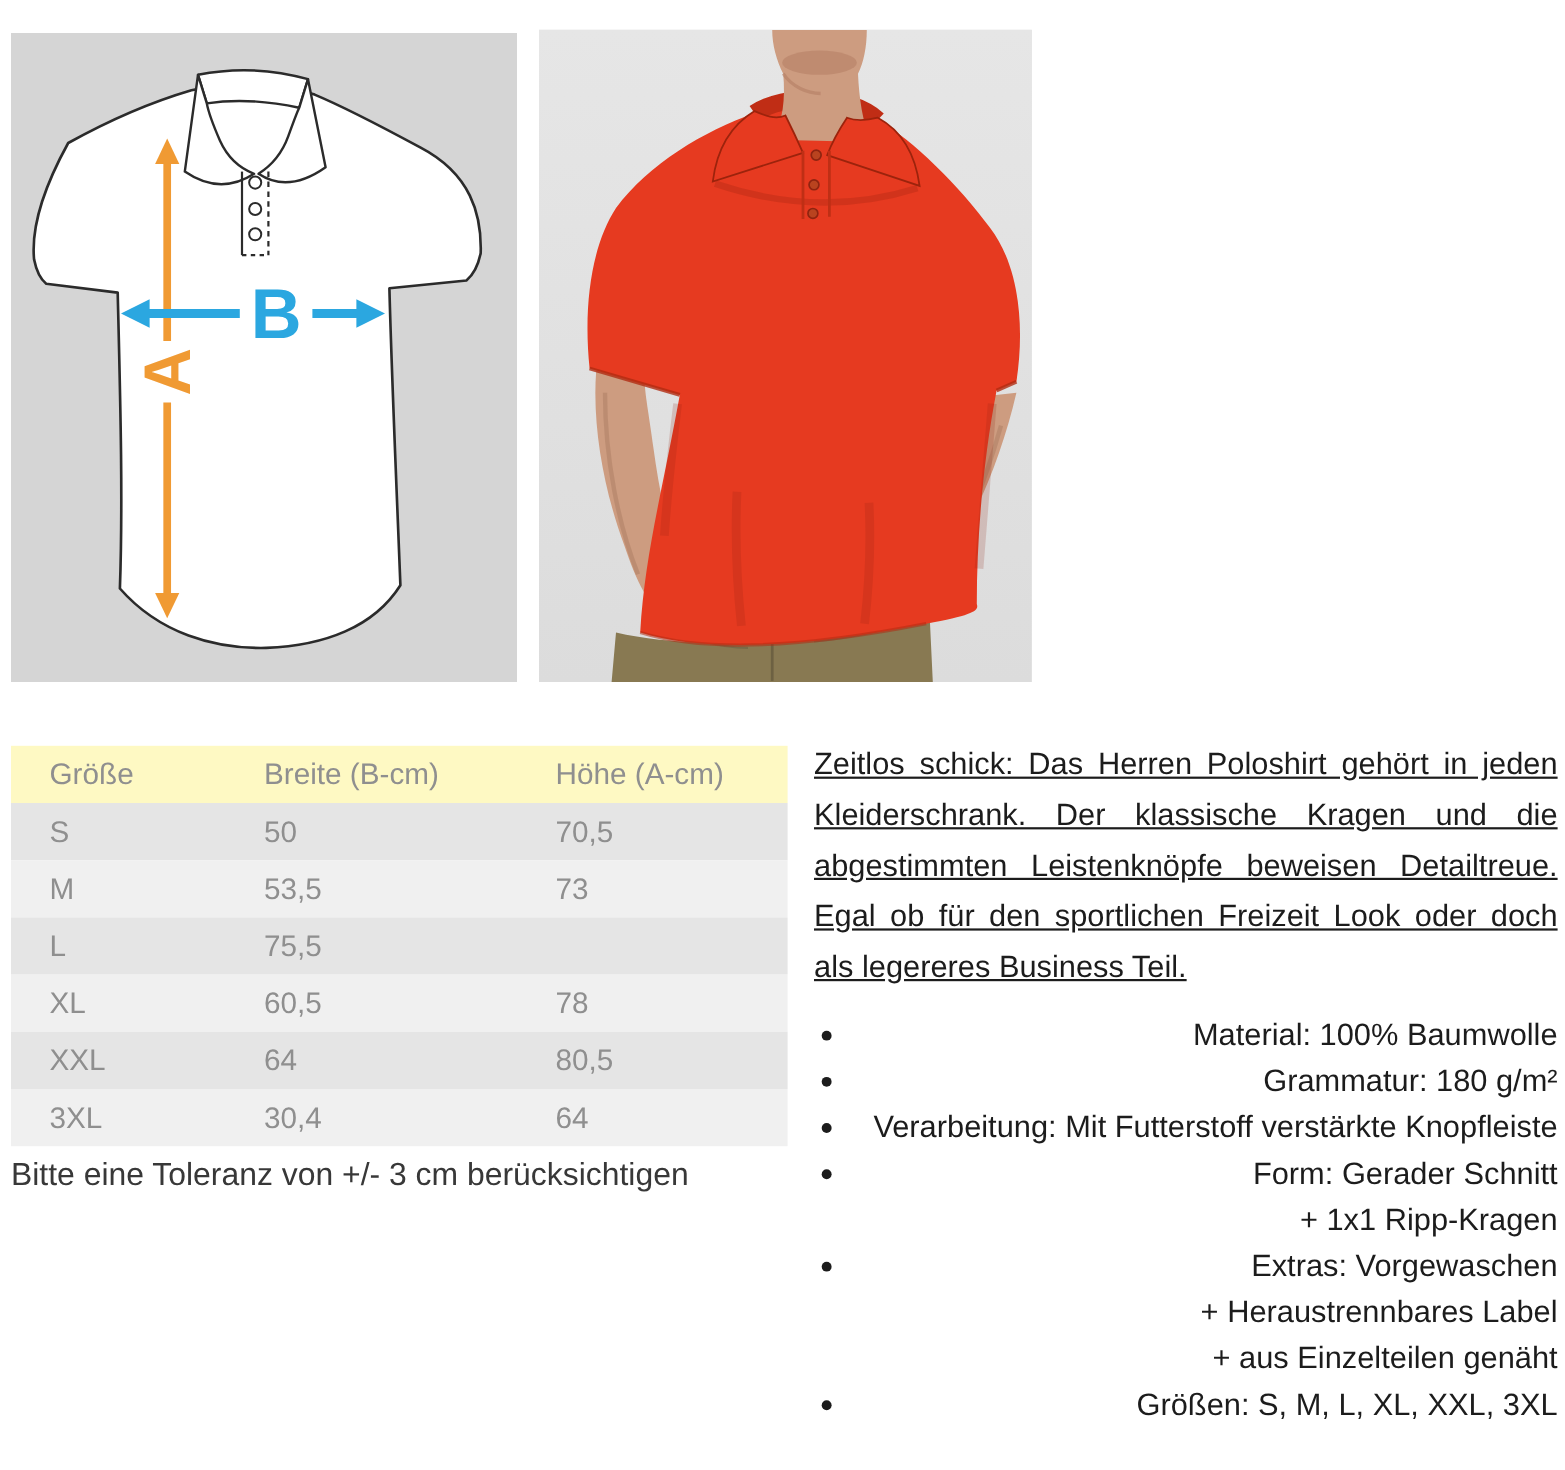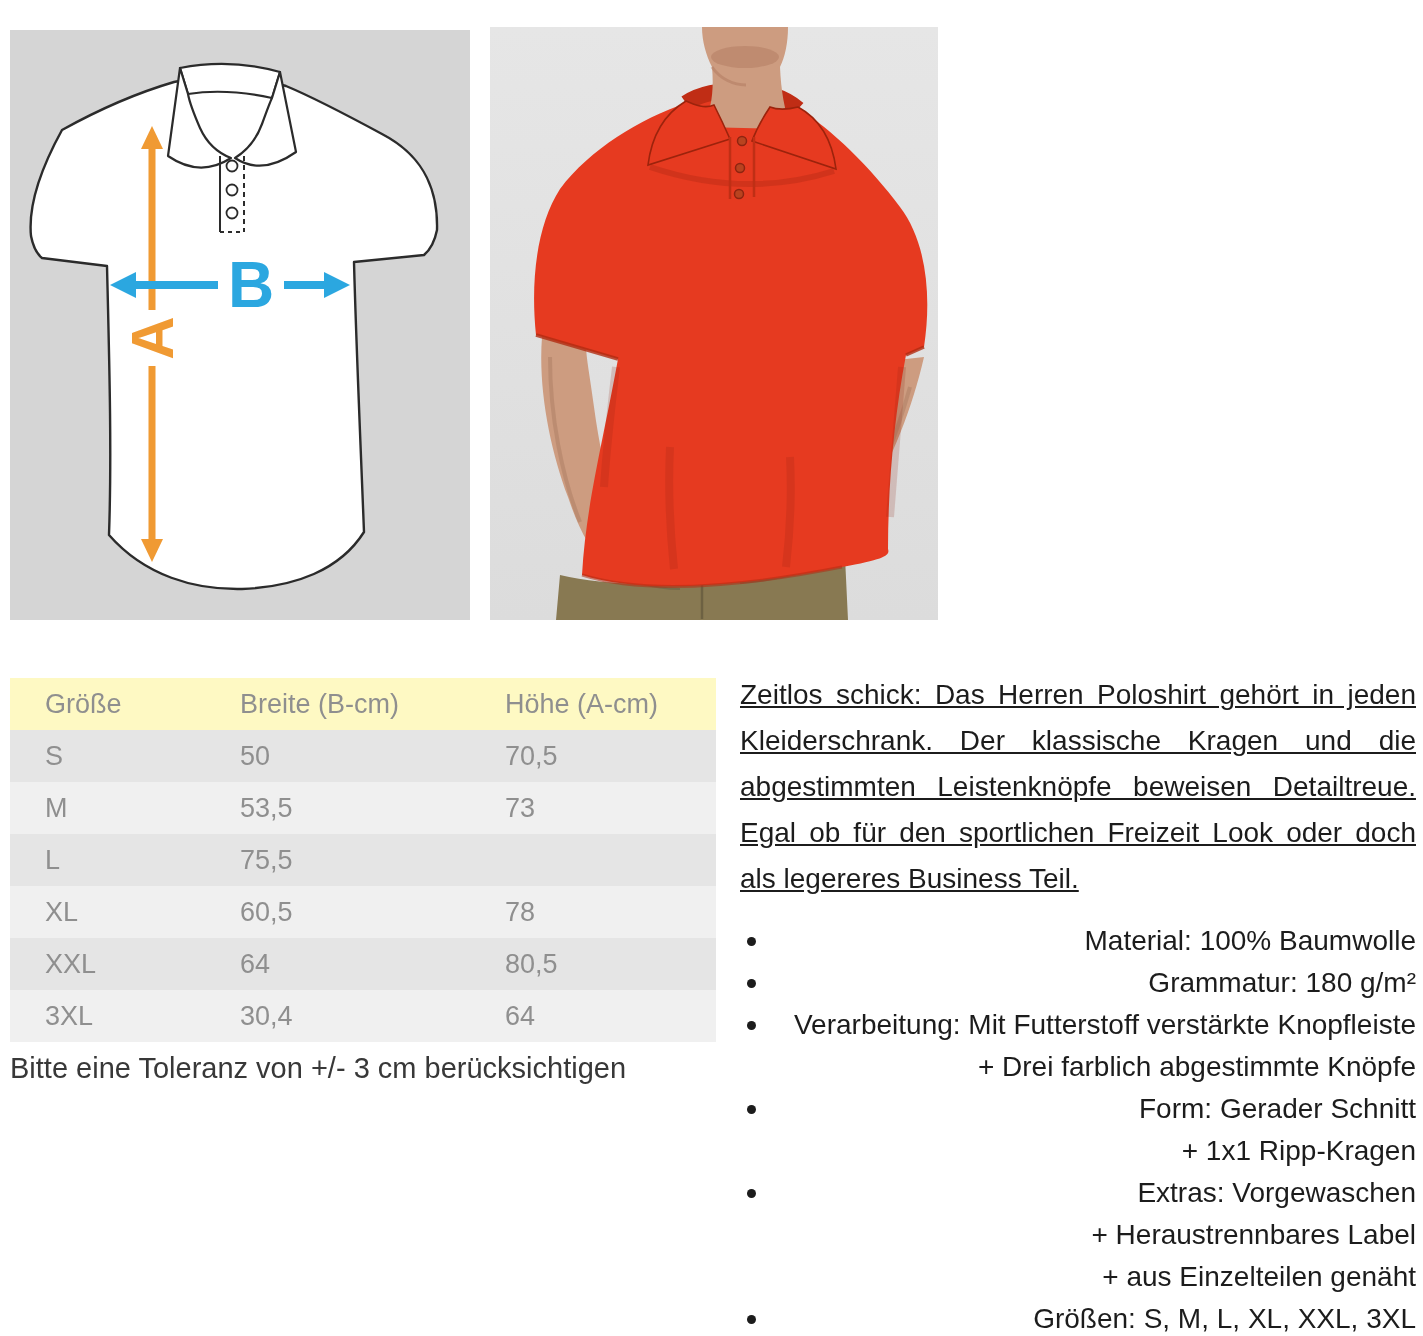--- a/index.html
+++ b/index.html
@@ -208,23 +208,20 @@
         </div>
         <div class="bullet-line">
           <span class="dot"></span>
           <span class="btext" style="margin-left: 25px;">Grammatur: 180 g/m²</span>
         </div>
         <div class="bullet-line">
           <span class="dot"></span>
           <span class="btext" style="margin-left: 25px;">Verarbeitung: Mit Futterstoff verstärkte Knopfleiste</span>
         </div>
         <div class="bullet-line">
-          <span class="btext" style="margin-left: 205px;">+ Drei farblich abgestimmte Knöpfe</span>
-        </div>
-        <div class="bullet-line">
           <span class="dot"></span>
           <span class="btext" style="margin-left: 25px;">Form: Gerader Schnitt</span>
         </div>
         <div class="bullet-line">
           <span class="btext" style="margin-left: 105px;">+ 1x1 Ripp-Kragen</span>
         </div>
         <div class="bullet-line">
           <span class="dot"></span>
           <span class="btext" style="margin-left: 25px;">Extras: Vorgewaschen</span>
         </div>

